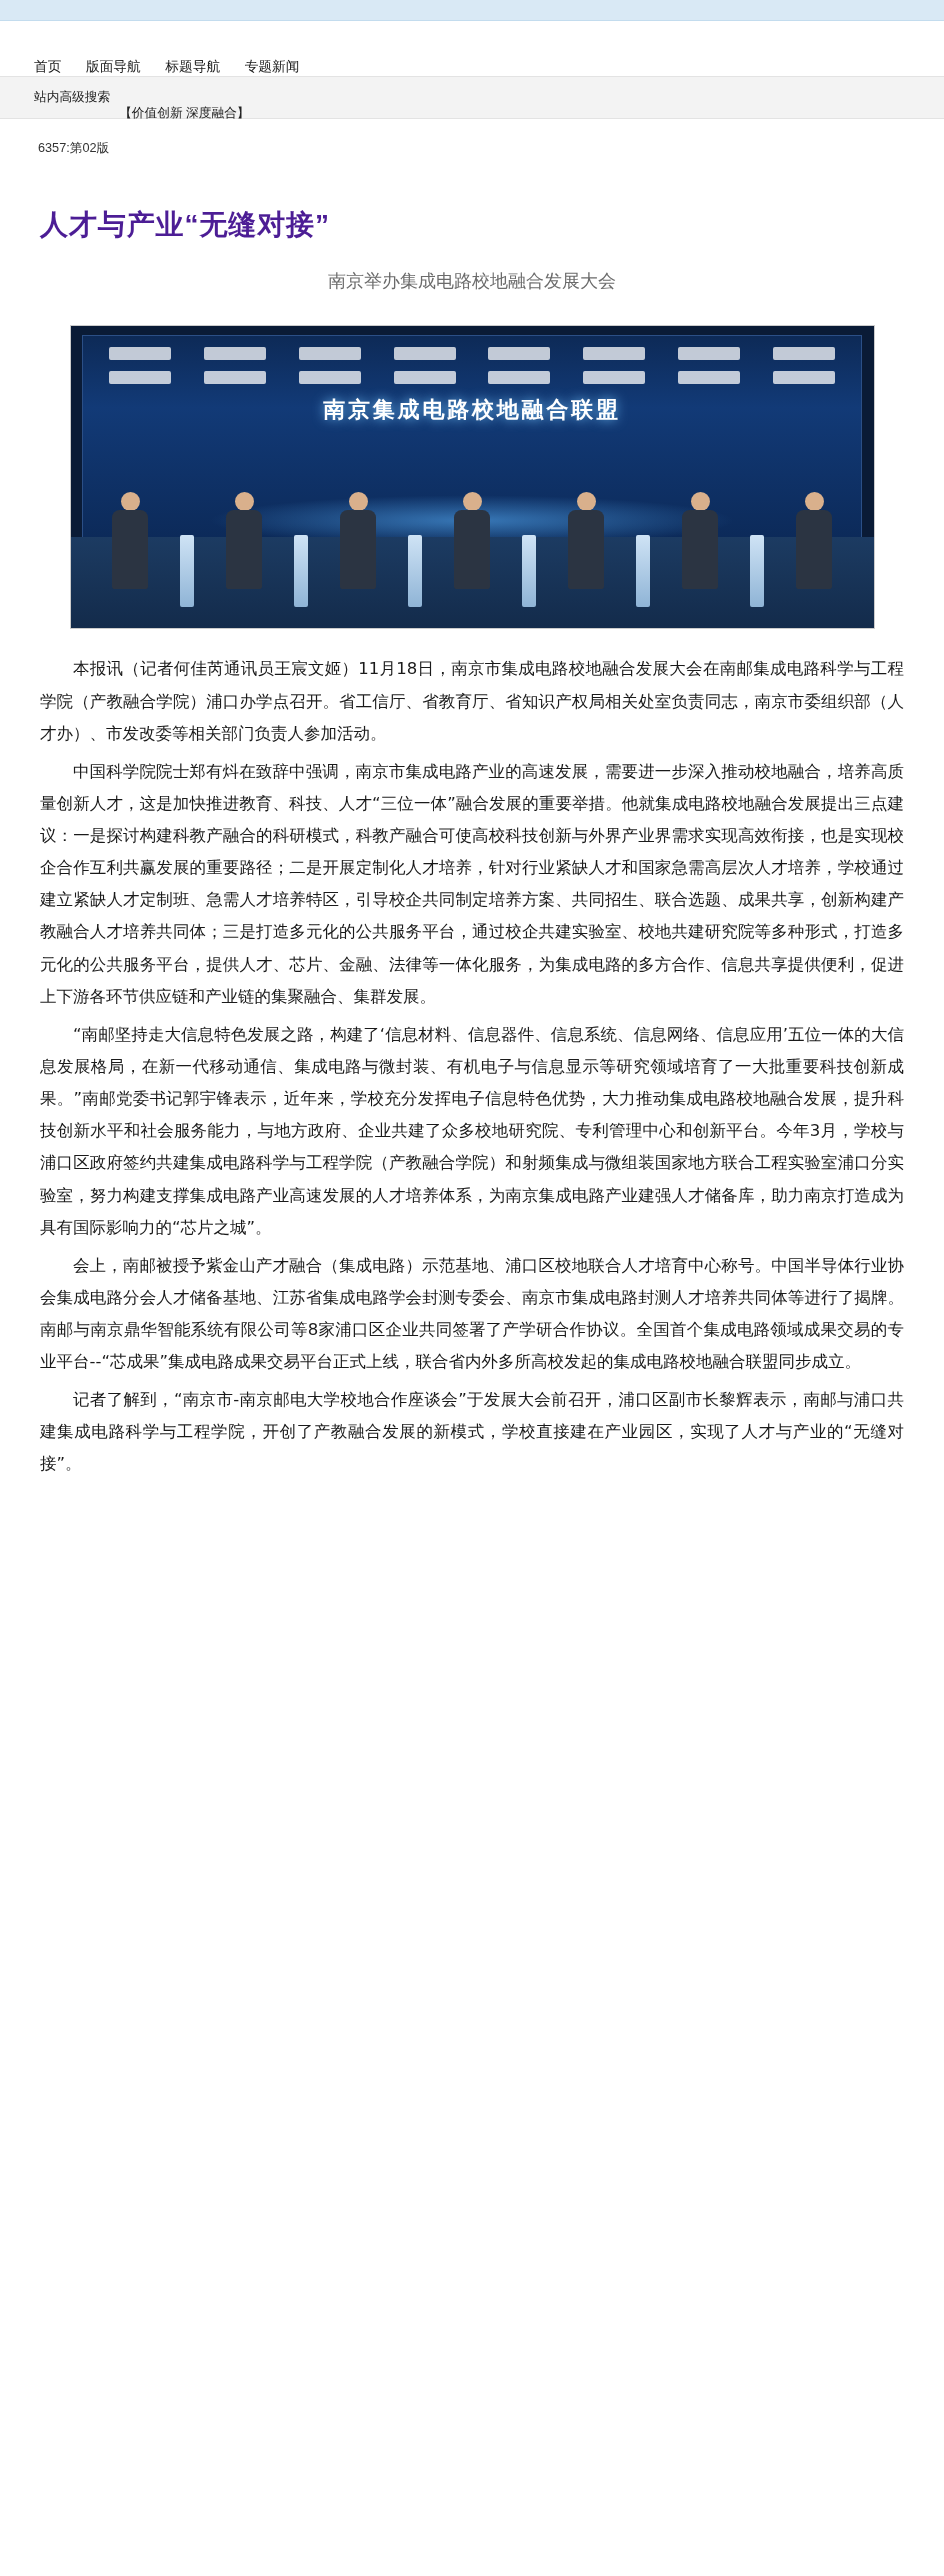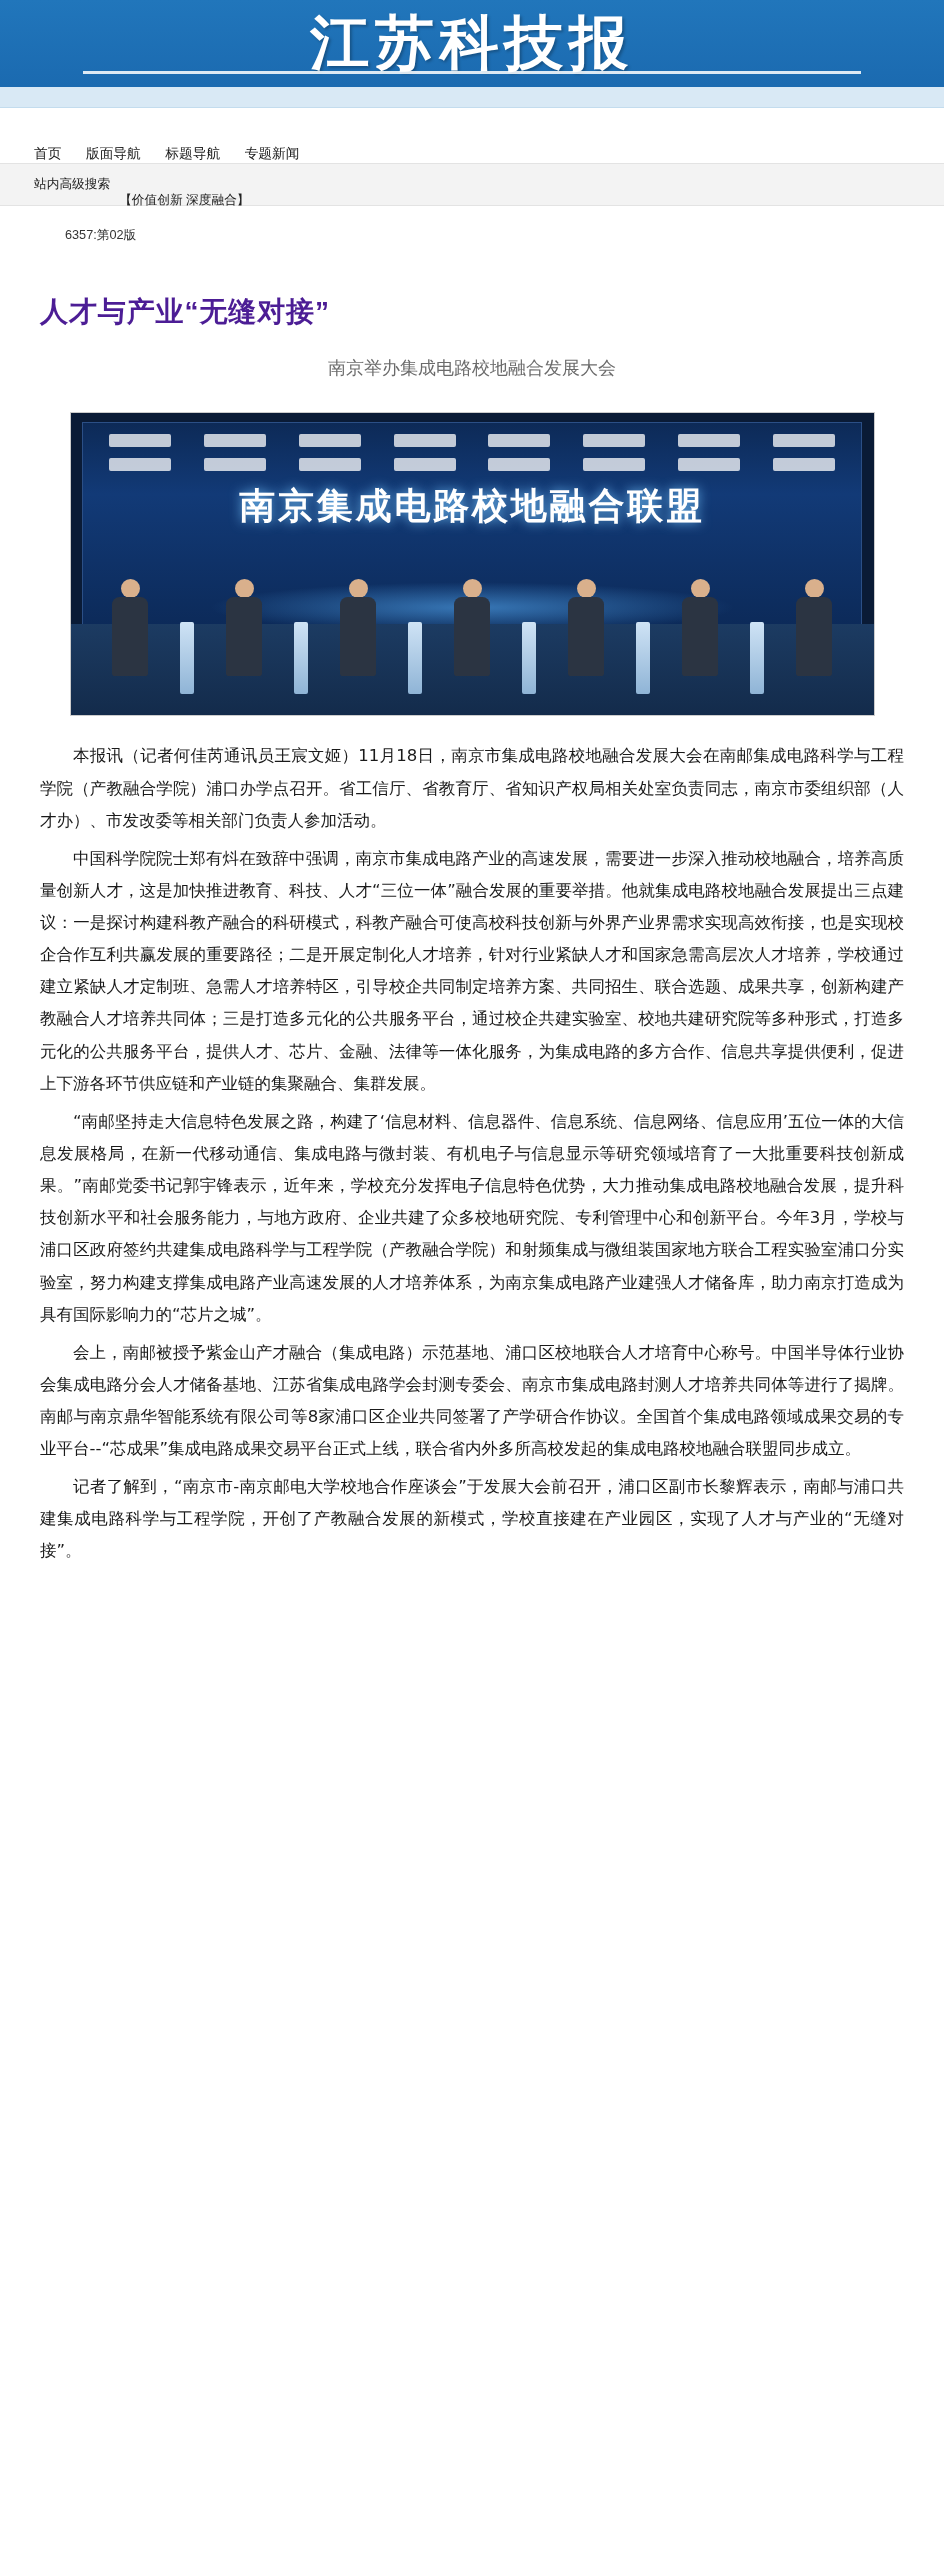--- a/index.html
+++ b/index.html
@@ -89,21 +89,21 @@
   }
 
   
   .issue-row {
     display: flex;
     align-items: center;
     padding: 21px 38px 13.2px 38px;
     font-size: 12.7px;
     color: #333;
   }
-  .issue-left { width: 283px; margin-left: 27px; }
+  .issue-left { width: 283px; }
   .issue-right { flex: 1; text-align: left; padding-left: 38px;}
 
   
   .article {
     padding: 17px 40px 57px 40px;
   }
   .headline {
     font-size: 28px;
     font-weight: bold;
     color: #4c1d95;
@@ -158,21 +158,21 @@
     background: rgba(255,255,255,0.75);
     border-radius: 1.9px;
   }
   .photo .screen-title {
     position: absolute;
     top: 59px;
     left: 0; right: 0;
     text-align: center;
     color: #ffffff;
     font-family: "DejaVu Serif", "Liberation Serif", serif;
-    font-size: 36px;
+    font-size: 22px;
     font-weight: bold;
     letter-spacing: 2.8px;
     text-shadow: 0 0 11.3px rgba(120,200,255,0.9);
   }
   .photo .screen-title2 {
     position: absolute;
     top: 106px;
     left: 0; right: 0;
     text-align: center;
     color: #ffe27a;
@@ -235,24 +235,20 @@
     text-align: justify;
     text-indent: 2em;
     font-family: "DejaVu Sans", "Liberation Sans", sans-serif;
   }
 </style>
 </head>
 <body>
 
 <div class="page">
 
-  <div class="masthead">
-    <div class="masthead-title">江苏科技报</div>
-    <div class="masthead-underline"></div>
-  </div>
   <div class="masthead-strip"></div>
 
   <div class="navbar">
     <a href="#">首页</a>
     <a href="#">版面导航</a>
     <a href="#">标题导航</a>
     <a href="#">专题新闻</a>
   </div>
 
   <div class="subbar">

